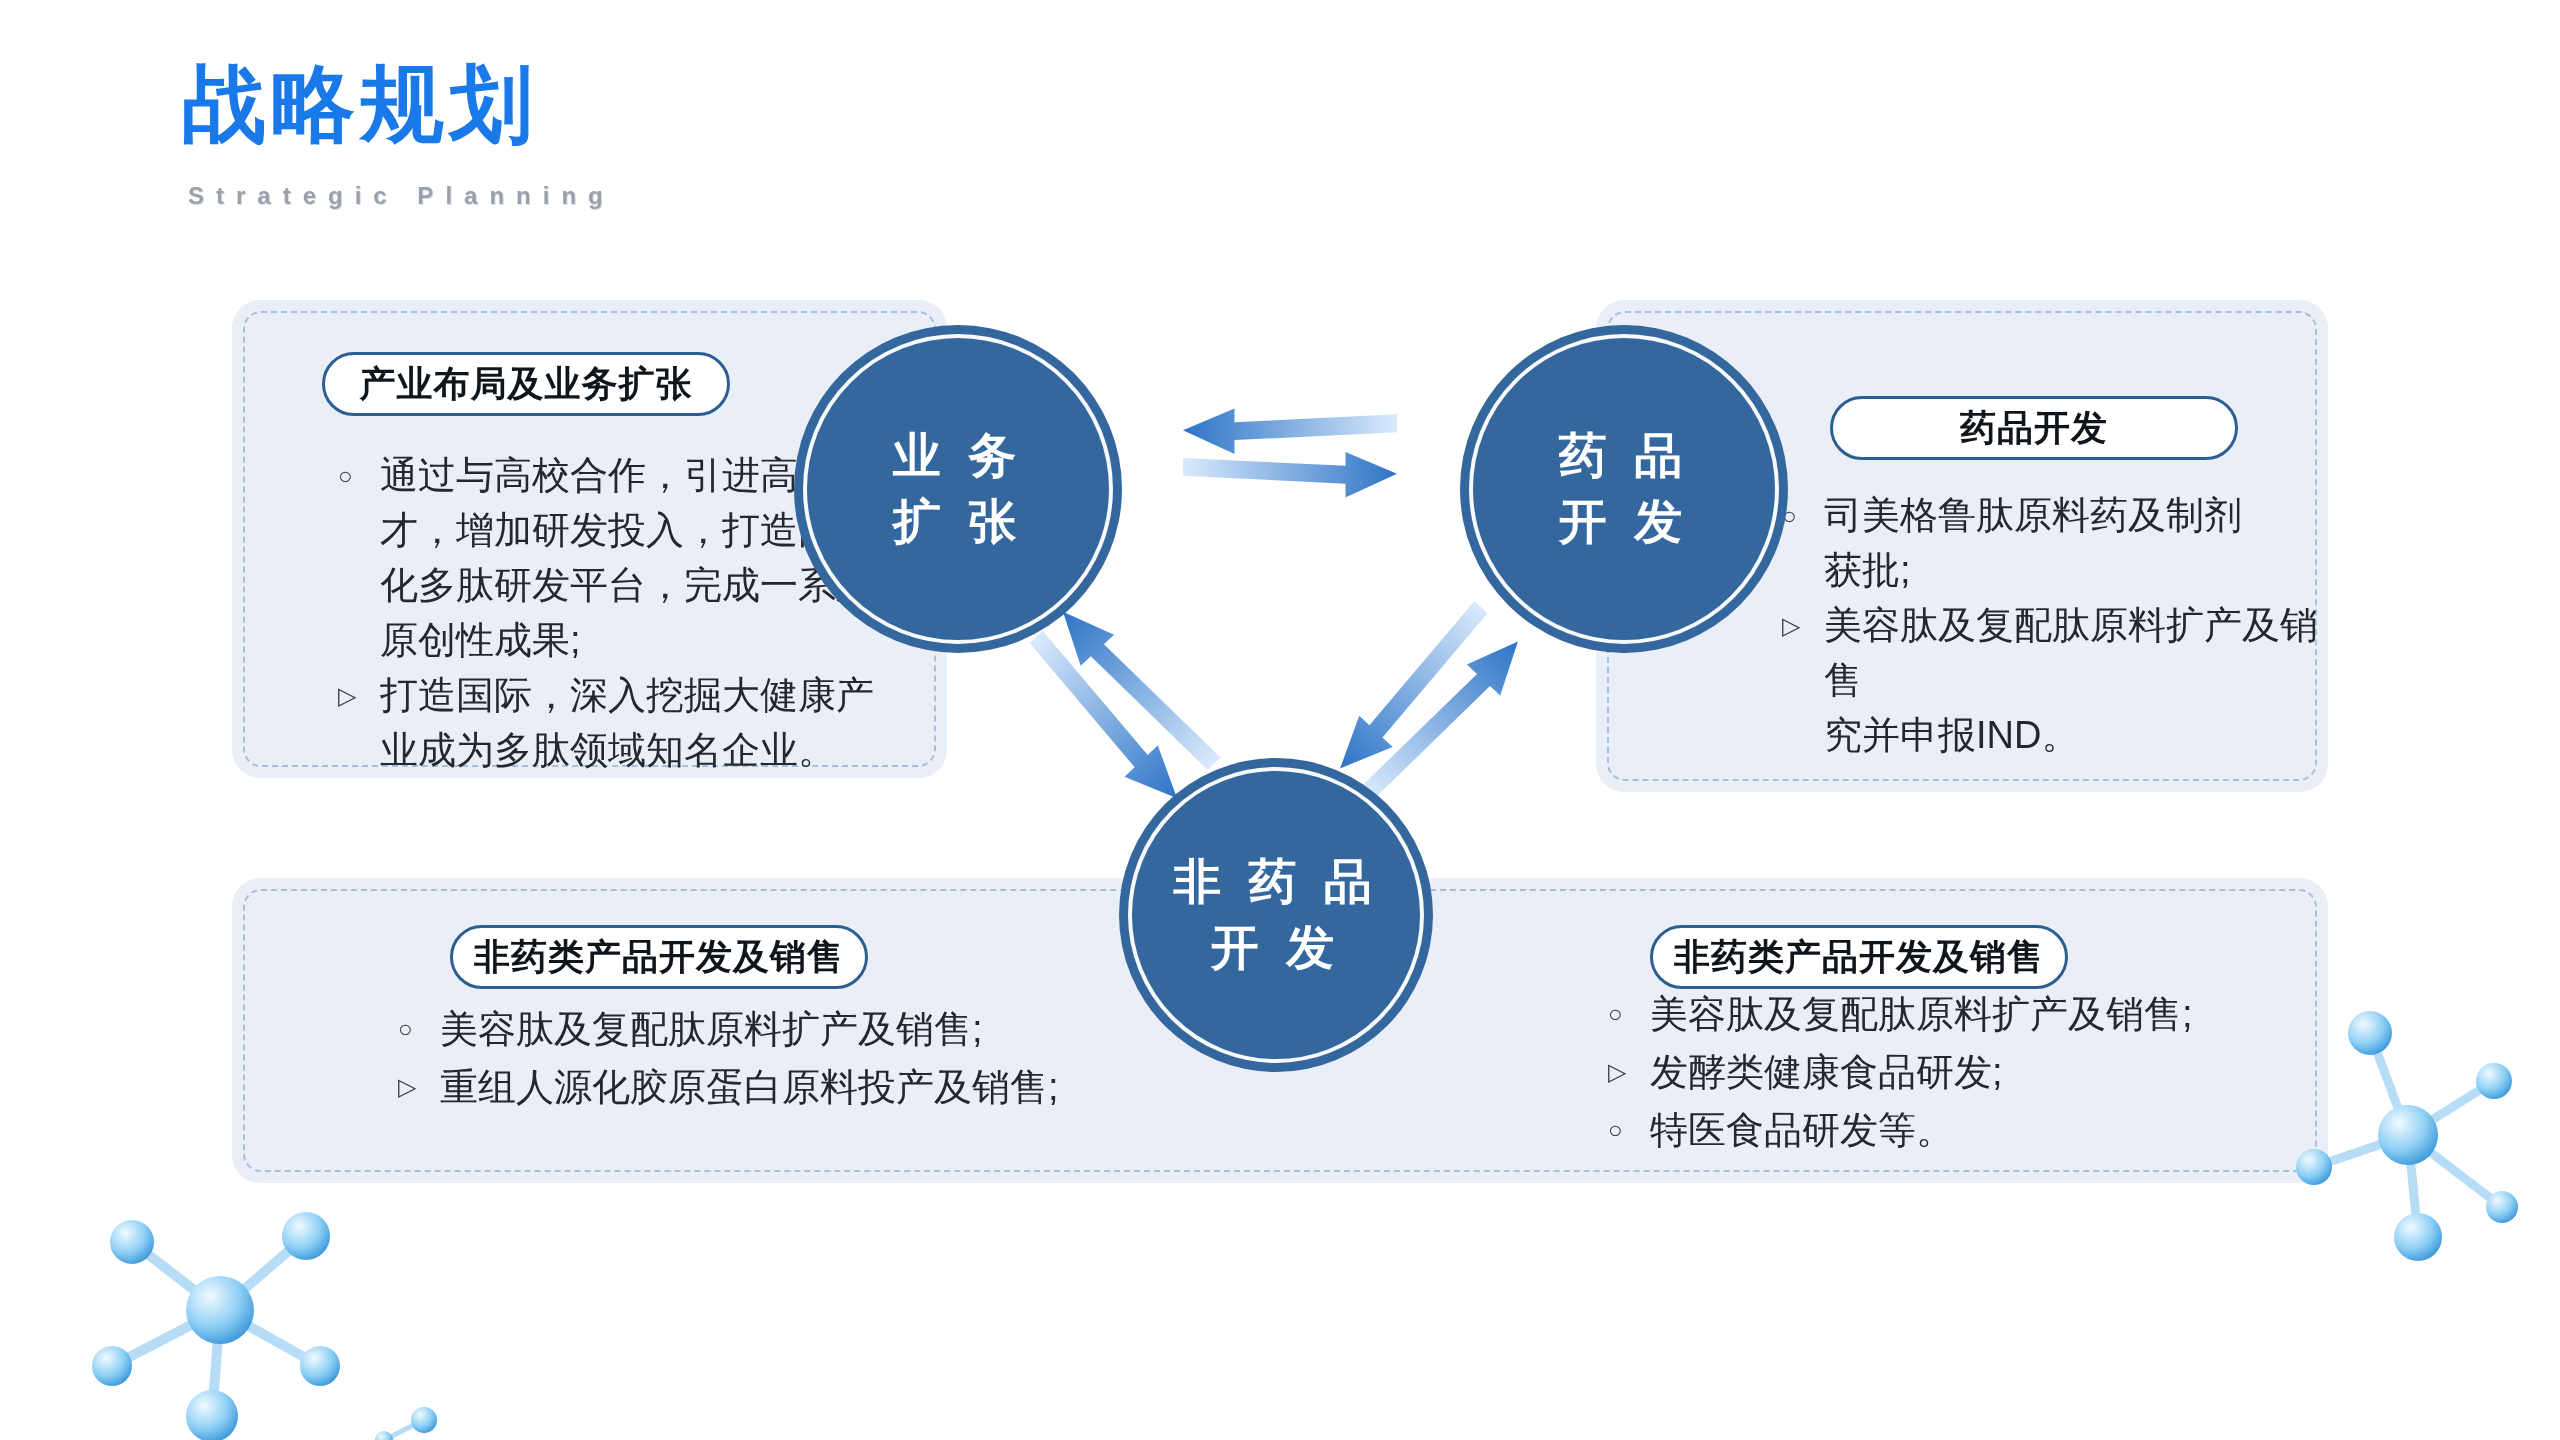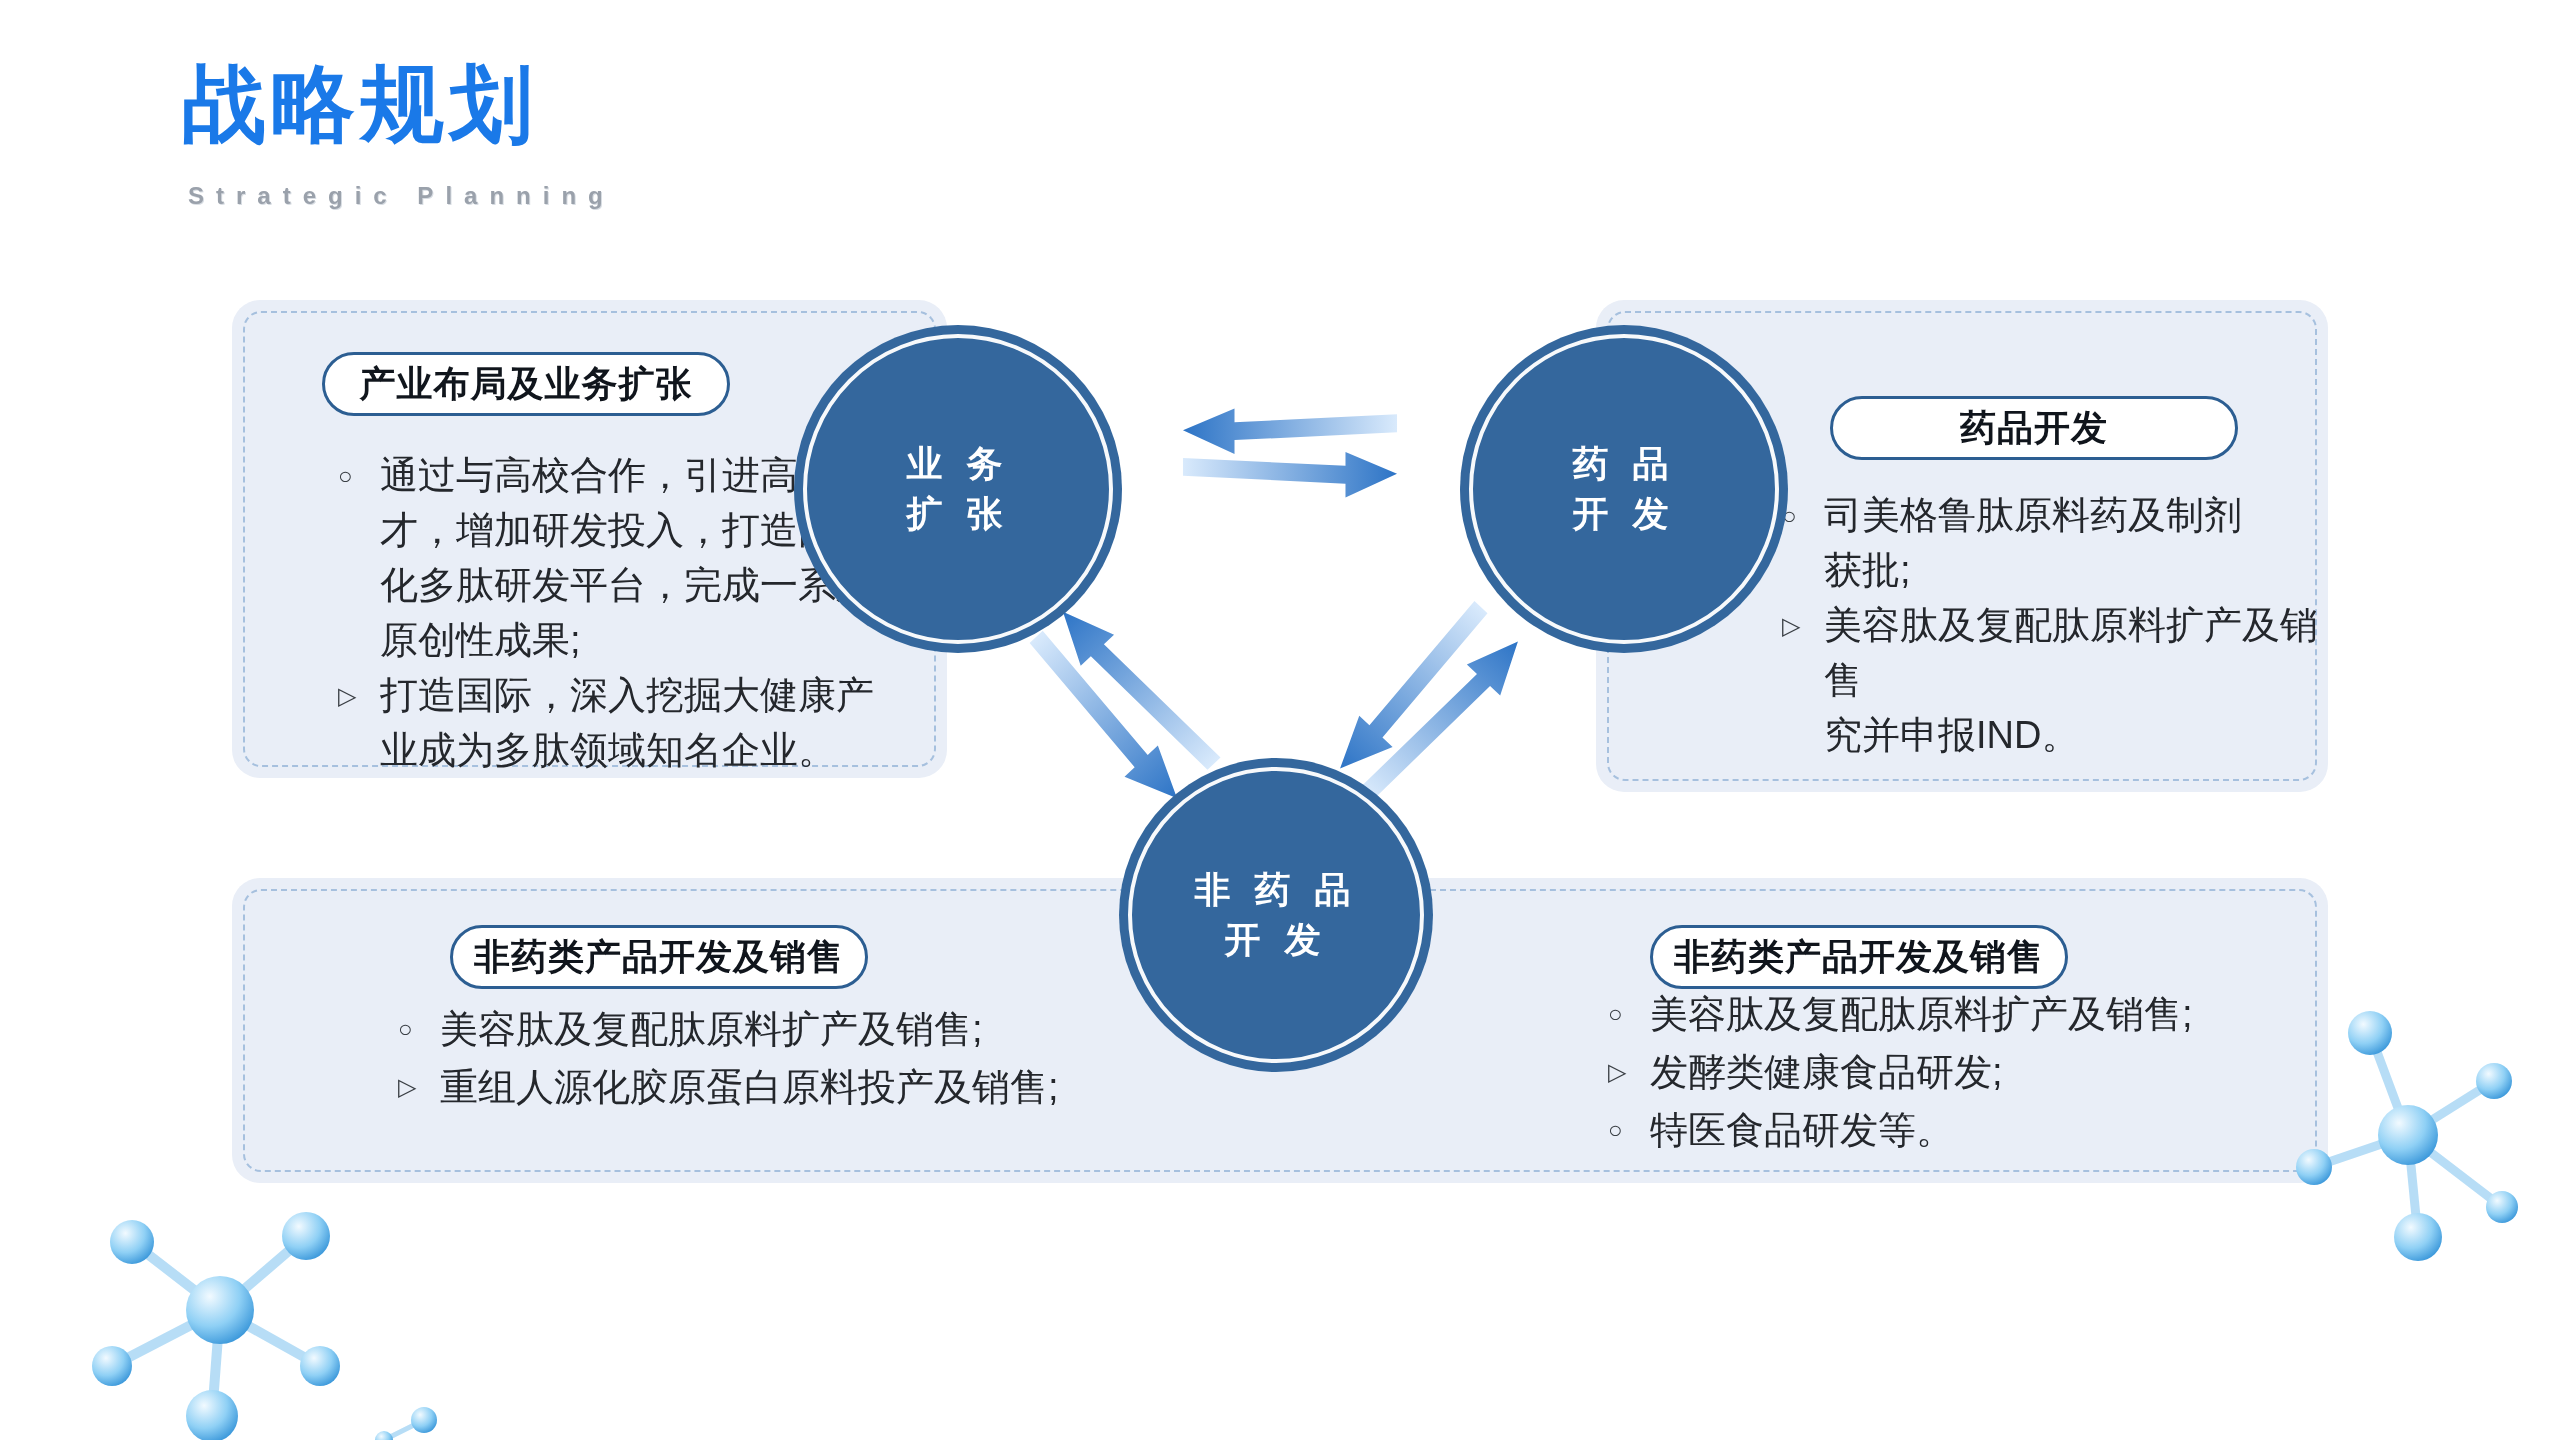--- a/index.html
+++ b/index.html
@@ -57,21 +57,21 @@
   .circle {
     position:absolute; z-index:5; border-radius:50%; background:#34679d;
     display:flex; flex-direction:column; align-items:center; justify-content:center;
     text-align:center;
   }
   .circle::before {
     content:""; position:absolute; inset:9px;
     border:4px solid rgba(255,255,255,.96); border-radius:50%;
   }
   .circle .cline {
-    font-size:36px; font-weight:700; color:#ffffff;
+    font-size:48px; font-weight:700; color:#ffffff;
     letter-spacing:7px; line-height:1.38;
   }
   .circle-business { left:794px; top:325px; width:328px; height:328px; }
   .circle-drug     { left:1460px; top:325px; width:328px; height:328px; }
   .circle-nondrug  { left:1119px; top:758px; width:314px; height:314px; }
   
   .center-label {
     position:absolute; left:1136px; top:560px; width:280px; z-index:3;
     text-align:center; font-size:58px; font-weight:800; color:#15191f;
     letter-spacing:5px; line-height:1.33;

